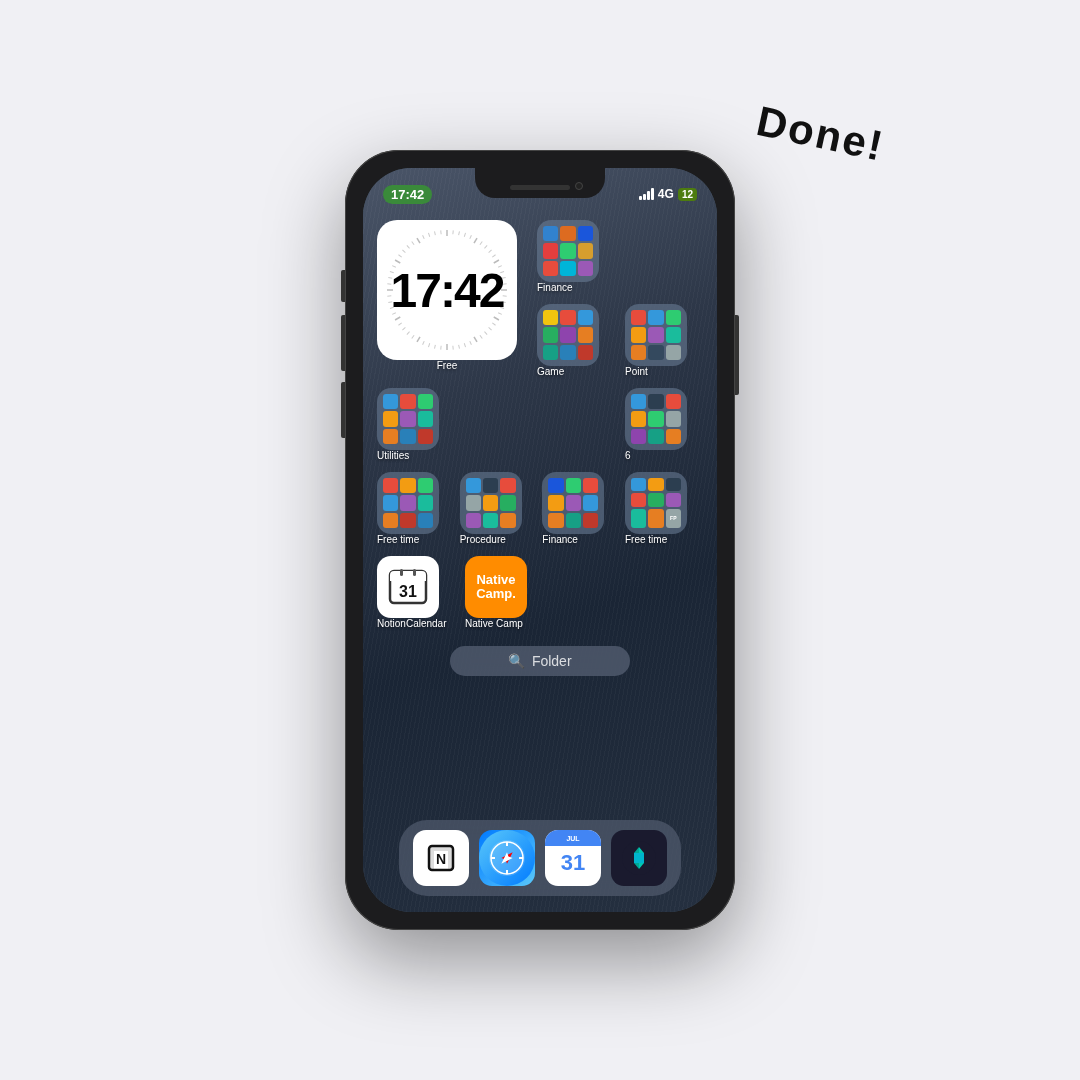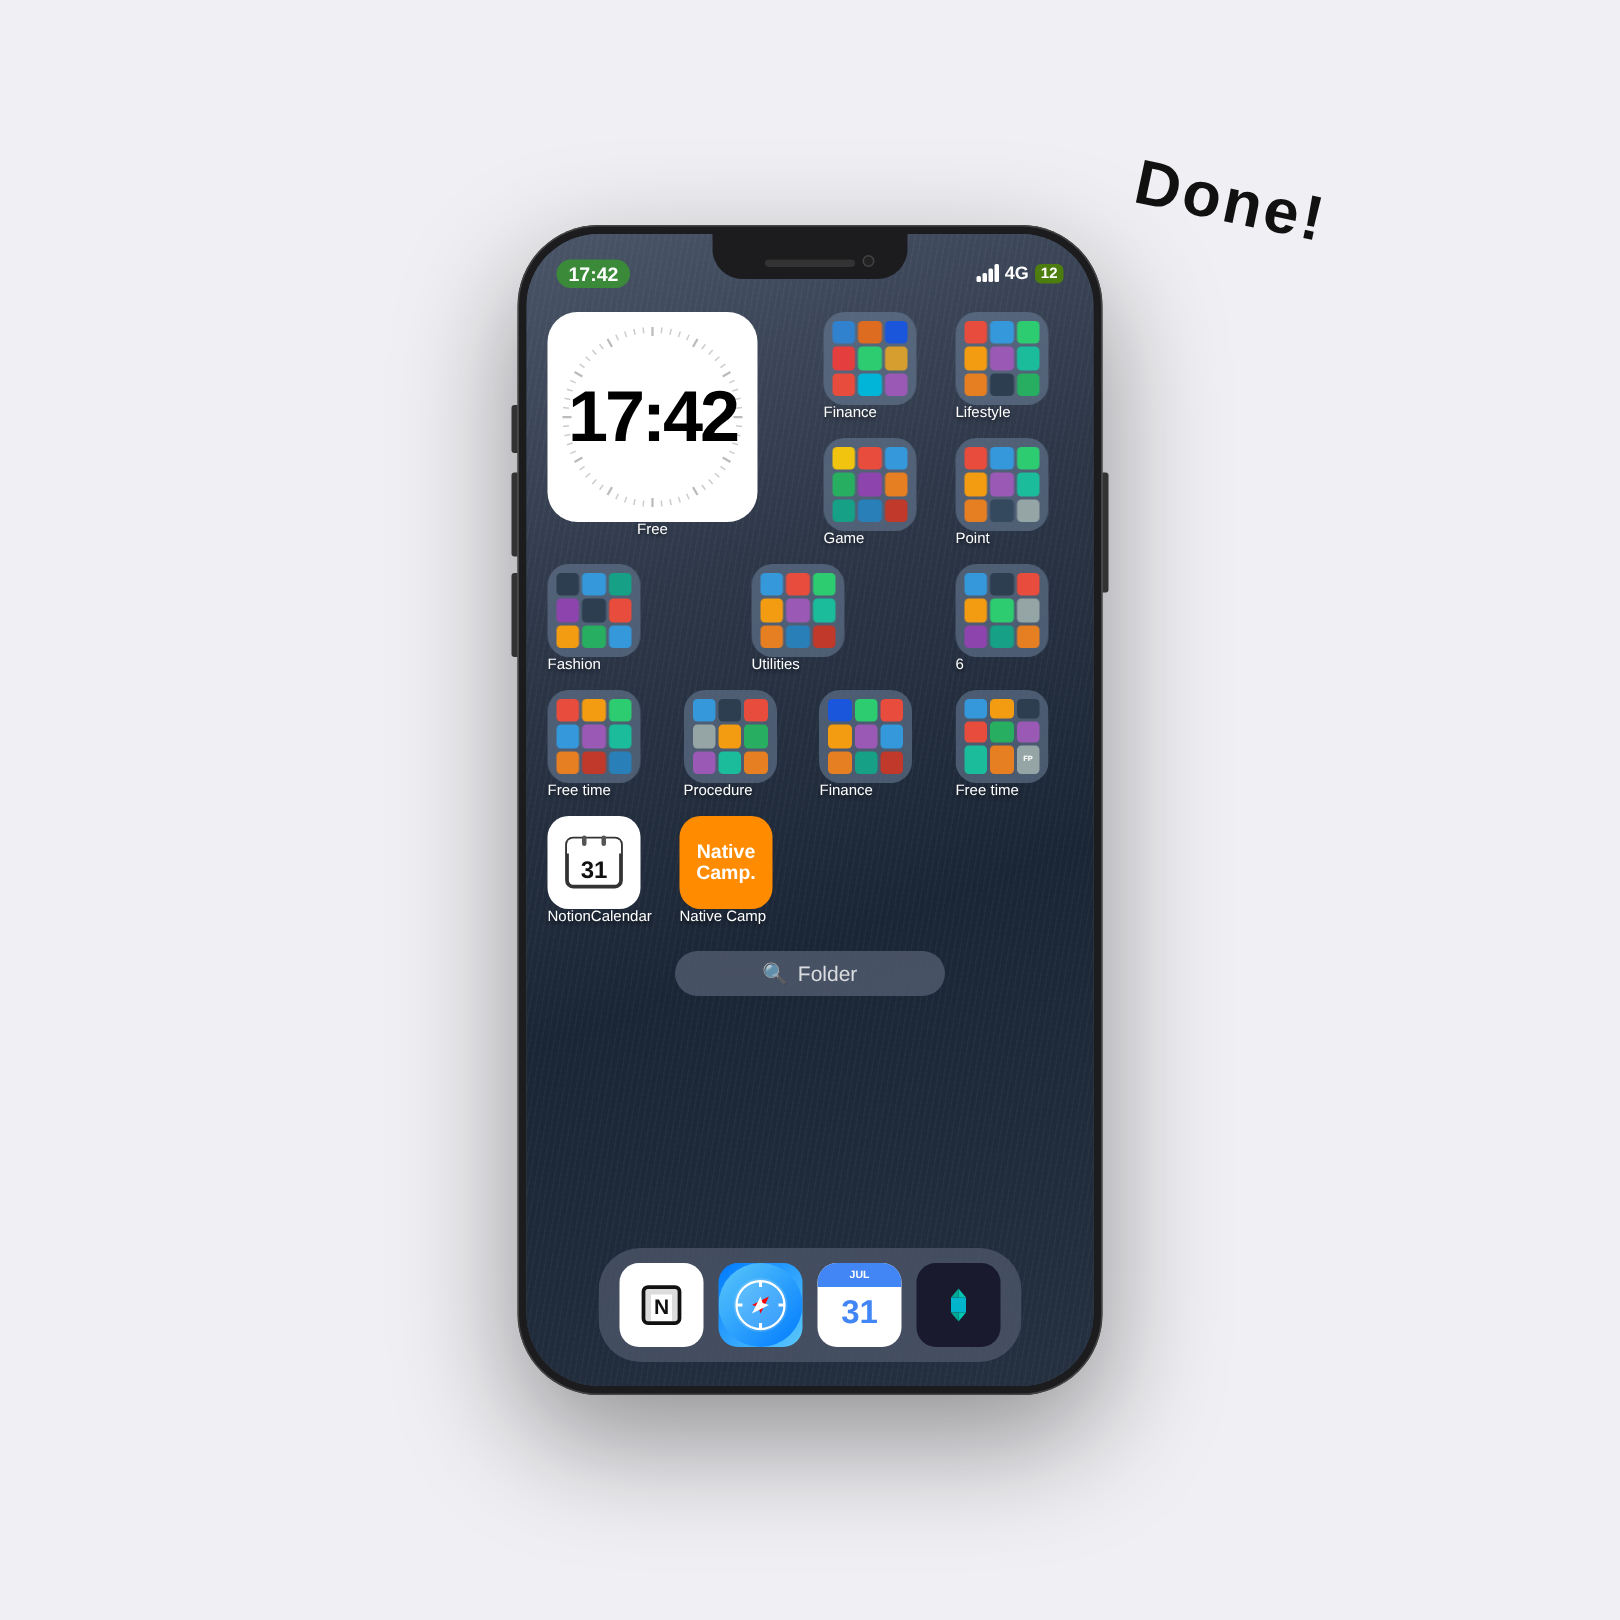--- a/index.html
+++ b/index.html
@@ -25,21 +25,21 @@
       letter-spacing: 2px;
       transform: rotate(12deg);
       font-family: 'Arial Black', sans-serif;
     }
 
     .phone-outer {
       width: 390px;
       height: 780px;
       background: #1c1c1e;
       border-radius: 54px;
-      padding: 6px;
+      padding: 18px;
       position: relative;
       box-shadow: 0 30px 80px rgba(0,0,0,0.4), inset 0 0 0 1px #444;
     }
 
     
     .phone-outer::before {
       content: '';
       position: absolute;
       left: -4px;
       top: 120px;
@@ -504,34 +504,20 @@
                 <div class="mini-app ma-red"></div>
                 <div class="mini-app" style="background:#2ecc71;"></div>
                 <div class="mini-app ma-yellow"></div>
                 <div class="mini-app" style="background:#e74c3c;"></div>
                 <div class="mini-app ma-cyan"></div>
                 <div class="mini-app" style="background:#9b59b6;"></div>
               </div>
               <div class="app-label">Finance</div>
             </div>
 
-            <div class="app-item">
-              <div class="folder-bg">
-                <div class="mini-app" style="background:#e74c3c;"></div>
-                <div class="mini-app" style="background:#3498db;"></div>
-                <div class="mini-app" style="background:#2ecc71;"></div>
-                <div class="mini-app" style="background:#f39c12;"></div>
-                <div class="mini-app" style="background:#9b59b6;"></div>
-                <div class="mini-app" style="background:#1abc9c;"></div>
-                <div class="mini-app" style="background:#e67e22;"></div>
-                <div class="mini-app" style="background:#2c3e50;"></div>
-                <div class="mini-app" style="background:#27ae60;"></div>
-              </div>
-              <div class="app-label">Lifestyle</div>
-            </div>
           </div>
           <div style="display:flex;gap:10px;">
 
             <div class="app-item">
               <div class="folder-bg">
                 <div class="mini-app" style="background:#f1c40f;"></div>
                 <div class="mini-app" style="background:#e74c3c;"></div>
                 <div class="mini-app" style="background:#3498db;"></div>
                 <div class="mini-app" style="background:#27ae60;"></div>
                 <div class="mini-app" style="background:#8e44ad;"></div>
@@ -556,34 +542,20 @@
                 <div class="mini-app" style="background:#95a5a6;"></div>
               </div>
               <div class="app-label">Point</div>
             </div>
           </div>
         </div>
       </div>
 
       <div class="app-row">
 
-        <div class="app-item">
-          <div class="folder-bg">
-            <div class="mini-app" style="background:#2c3e50;"></div>
-            <div class="mini-app" style="background:#3498db;"></div>
-            <div class="mini-app" style="background:#16a085;"></div>
-            <div class="mini-app" style="background:#8e44ad;"></div>
-            <div class="mini-app" style="background:#2c3e50;border-radius:3px;"></div>
-            <div class="mini-app" style="background:#e74c3c;"></div>
-            <div class="mini-app" style="background:#f39c12;"></div>
-            <div class="mini-app" style="background:#27ae60;"></div>
-            <div class="mini-app" style="background:#3498db;"></div>
-          </div>
-          <div class="app-label">Fashion</div>
-        </div>
 
         <div class="app-item">
           <div class="folder-bg">
             <div class="mini-app" style="background:#3498db;"></div>
             <div class="mini-app" style="background:#e74c3c;"></div>
             <div class="mini-app" style="background:#2ecc71;"></div>
             <div class="mini-app" style="background:#f39c12;"></div>
             <div class="mini-app" style="background:#9b59b6;"></div>
             <div class="mini-app" style="background:#1abc9c;"></div>
             <div class="mini-app" style="background:#e67e22;"></div>

